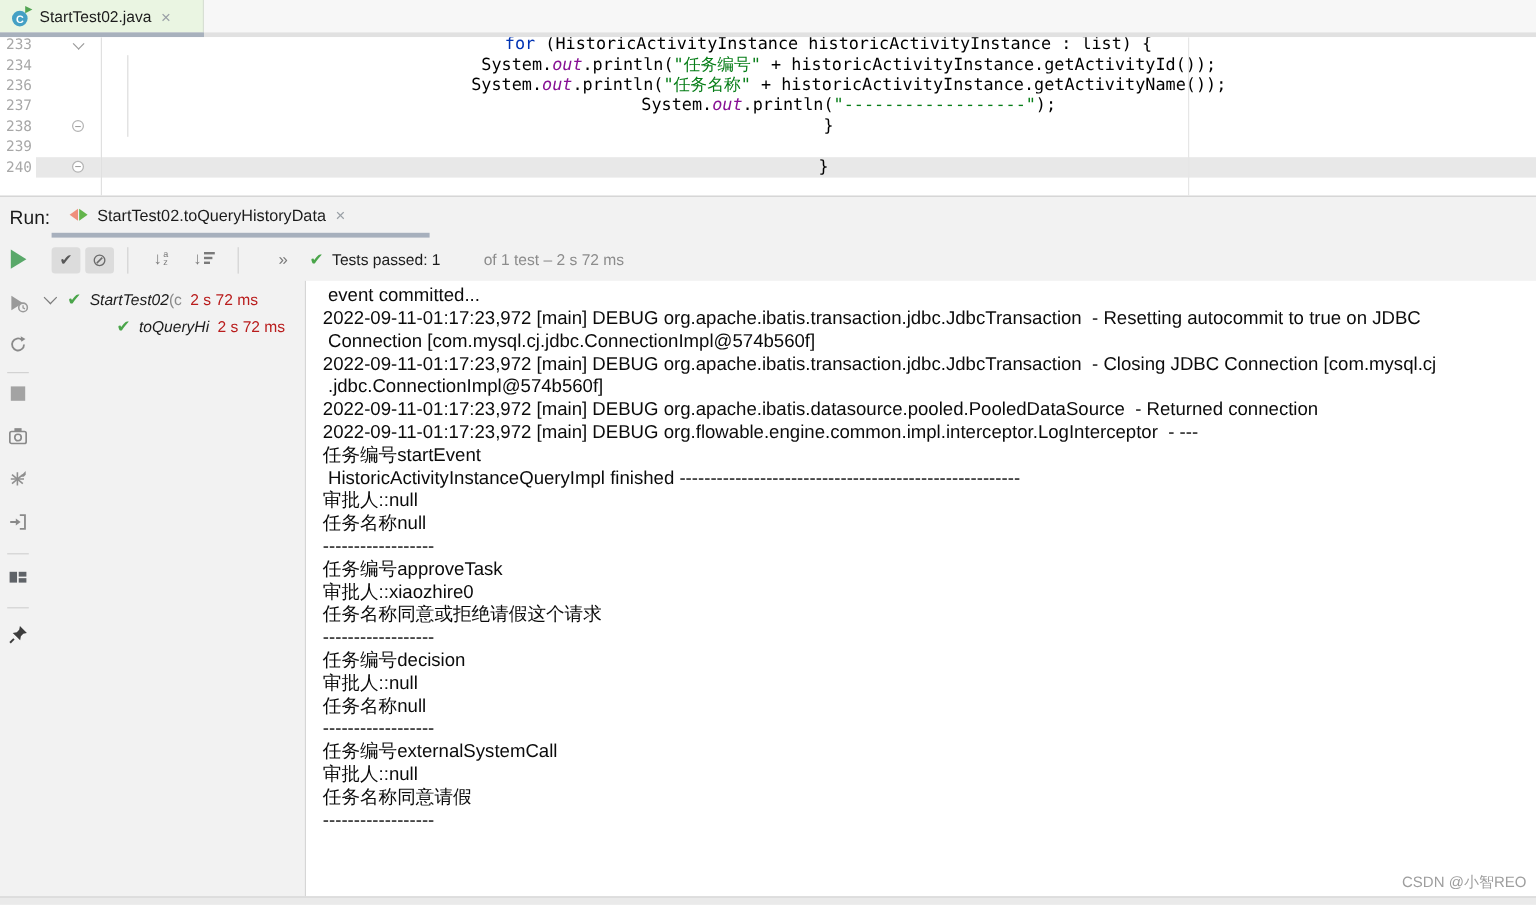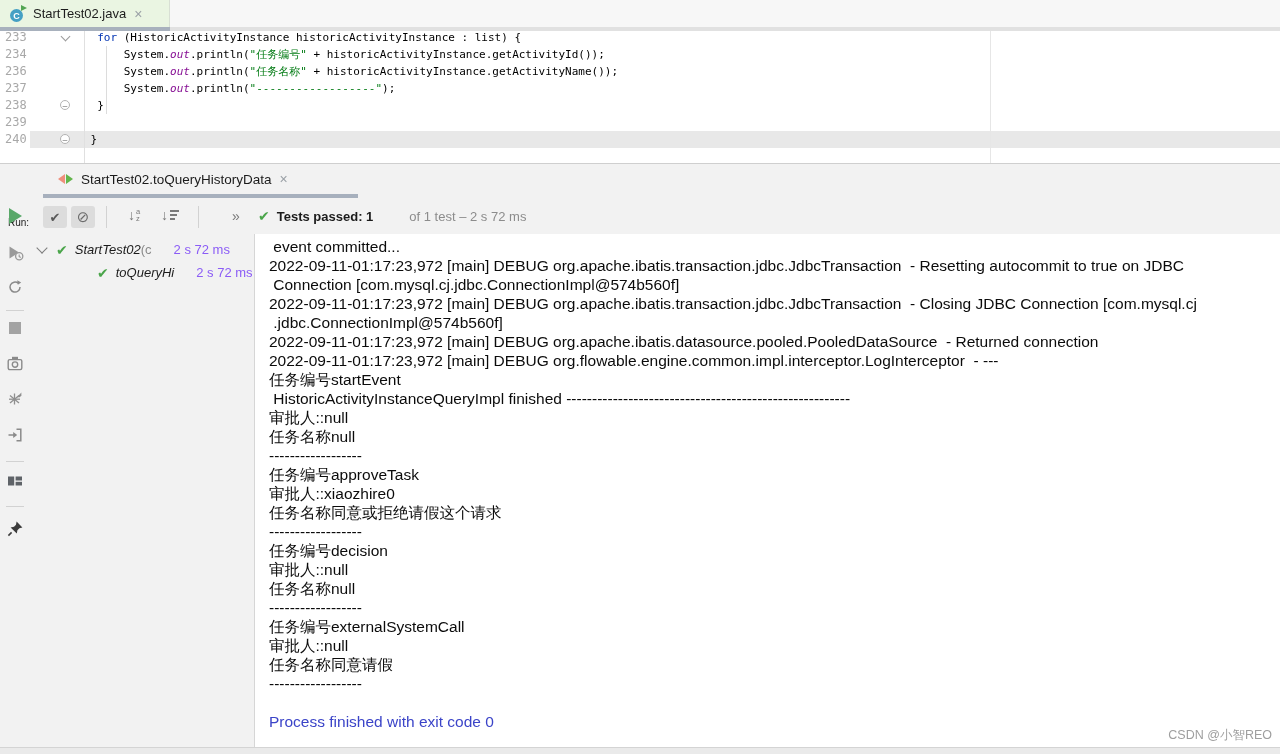--- a/index.html
+++ b/index.html
@@ -24,66 +24,66 @@
   
   #editor{position:absolute;left:0;top:31px;width:1280px;height:132px;background:#fff;overflow:hidden;}
   #editor .gutter-sep{position:absolute;left:84px;top:0;width:1px;height:132px;background:#e0e0e0;}
   #editor .margin-guide{position:absolute;left:990px;top:0;width:1px;height:132px;background:#e6e6e6;}
   #editor .indent-guide{position:absolute;left:106px;top:15px;width:1px;height:68px;background:#dcdcdc;}
   #ed-lines{position:absolute;left:0;top:-2px;width:1280px;}
   .ed-line{display:flex;height:17px;line-height:17px;}
   .ed-line.cur .ed-fold,.ed-line.cur .ed-code{background:#e8e8e8;}
   .ed-num{width:30px;padding-left:5px;box-sizing:border-box;color:#a8a8a8;font-size:12px;flex:0 0 auto;}
   .ed-fold{width:54px;flex:0 0 auto;position:relative;}
-  .ed-code{flex:1;white-space:pre;font-size:11px;}
+  .ed-code{flex:1;white-space:pre;font-size:14px;text-align:center;}
   .fchev{position:absolute;left:32px;top:4px;width:6px;height:6px;
          border-right:1.6px solid #9a9a9a;border-bottom:1.6px solid #9a9a9a;transform:rotate(45deg);}
   .fmin{position:absolute;left:30px;top:2.5px;width:10px;height:10px;border:1px solid #b3b3b3;border-radius:50%;
         color:#8c8c8c;font-size:9px;line-height:10px;text-align:center;font-style:normal;background:#fff;box-sizing:border-box;}
   .k{color:#0033b3;} .s{color:#067d17;} .f{color:#871094;font-style:italic;} .p{color:#000;}
 
   
   #runpanel{position:absolute;left:0;top:163px;width:1280px;height:591px;background:#f2f2f2;border-top:1px solid #cfcfcf;box-sizing:border-box;}
-  #run-label{position:absolute;left:8px;top:10px;font-size:10px;color:#1b1b1b;margin-top:43px;}
+  #run-label{position:absolute;left:8px;top:10px;font-size:16px;color:#1b1b1b;}
   #runtab{position:absolute;left:43px;top:0;height:30px;width:315px;display:flex;align-items:center;padding-left:15px;box-sizing:border-box;}
   #runtab .tri-l{width:0;height:0;border-right:7px solid #ef8f7c;border-top:5.5px solid transparent;border-bottom:5.5px solid transparent;}
   #runtab .tri-r{width:0;height:0;margin-left:1px;border-left:7px solid #63b54b;border-top:5.5px solid transparent;border-bottom:5.5px solid transparent;}
   #runtab .rt-title{margin-left:8px;font-size:13.5px;color:#1b1b1b;white-space:nowrap;}
   #runtab-underline{position:absolute;left:43px;top:30px;width:315px;height:4px;background:#a7b0bd;}
 
   
   .tbtn{position:absolute;top:42px;width:24px;height:22px;border-radius:3px;display:flex;align-items:center;justify-content:center;}
   .tbtn.toggled{background:#dcdcdc;}
   .tbtn .g{font-size:13px;color:#585858;}
   .vdiv{position:absolute;top:42px;width:1px;height:22px;background:#d2d2d2;}
   .sorticon{position:absolute;top:44px;display:flex;align-items:center;color:#7a7a7a;}
   .sorticon .ar{font-size:14px;line-height:14px;}
   .sorticon .col{display:flex;flex-direction:column;margin-left:1px;font-size:7.5px;line-height:7px;color:#7a7a7a;}
   .sorticon .bars{display:flex;flex-direction:column;gap:2px;margin-left:2px;}
   .sorticon .bars i{display:block;height:1.8px;background:#7a7a7a;}
   #more-chevrons{position:absolute;left:232px;top:44px;color:#7a7a7a;font-size:14px;}
   #teststatus{position:absolute;left:258px;top:44px;display:flex;align-items:center;font-size:13px;white-space:nowrap;}
   #teststatus .chk{color:#4aa54a;font-size:14px;margin-right:7px;}
-  #teststatus .bold{color:#1b1b1b;font-weight:bold;text-align:center;}
+  #teststatus .bold{color:#1b1b1b;font-weight:normal;text-align:center;}
   #teststatus .rest{color:#8c8c8c;margin-left:36px;}
 
   
   #vtools{position:absolute;left:0;top:34px;width:30px;height:557px;}
   .vicon{position:absolute;left:0;width:30px;display:flex;justify-content:center;}
   .playtri{width:0;height:0;border-left:13px solid #59a869;border-top:8px solid transparent;border-bottom:8px solid transparent;}
   .stopsq{width:12px;height:12px;background:#a3a3a3;}
   .hdiv{position:absolute;left:6px;width:18px;height:1px;background:#d2d2d2;}
 
   
   #tree{position:absolute;left:30px;top:74px;width:223px;}
   .trow{height:23px;display:flex;align-items:center;font-size:13px;white-space:nowrap;overflow:hidden;}
   .tchev{width:7px;height:7px;border-right:1.8px solid #7c7c7c;border-bottom:1.8px solid #7c7c7c;
          transform:rotate(45deg);margin-left:8px;margin-top:-3px;flex:0 0 auto;}
   .tcheck{color:#4aa54a;font-size:14px;margin-right:7px;flex:0 0 auto;}
-  .tname{color:#1b1b1b;font-style:italic;} .tgrey{color:#8a8a8a;} .tdur{color:#8b5cf6;margin-left:22px;}
+  .tname{color:#1b1b1b;font-style:italic;} .tgrey{color:#8a8a8a;} .tdur{color:#b91c1c;margin-left:7px;}
 
   
   #console{position:absolute;left:254px;top:70px;width:1026px;height:513px;background:#fff;
            border-left:1px solid #d6d6d6;box-sizing:border-box;overflow:hidden;padding:3px 0 0 14px;}
   .cl{height:19px;line-height:19px;white-space:pre;font-size:15.5px;color:#0b0b0b;
       font-family:Liberation Sans, sans-serif;}
   .cl.sys{color:#3b44c8;}
 
   
   #statusstrip{position:absolute;left:0;top:583px;width:1280px;height:8px;background:#eaeaea;border-top:1px solid #d4d4d4;box-sizing:border-box;}
@@ -295,19 +295,18 @@
         <div class="cl">------------------</div>
         <div class="cl">任务编号decision</div>
         <div class="cl">审批人::null</div>
         <div class="cl">任务名称null</div>
         <div class="cl">------------------</div>
         <div class="cl">任务编号externalSystemCall</div>
         <div class="cl">审批人::null</div>
         <div class="cl">任务名称同意请假</div>
         <div class="cl">------------------</div>
         <div class="cl">&nbsp;</div>
-        <div class="cl sys">Process finished with exit code 0</div>
       </div>
   </div>
 
   <div id="statusstrip"></div>
   <span id="watermark">CSDN @小智REO</span>
 </div>
 
 </body></html>

